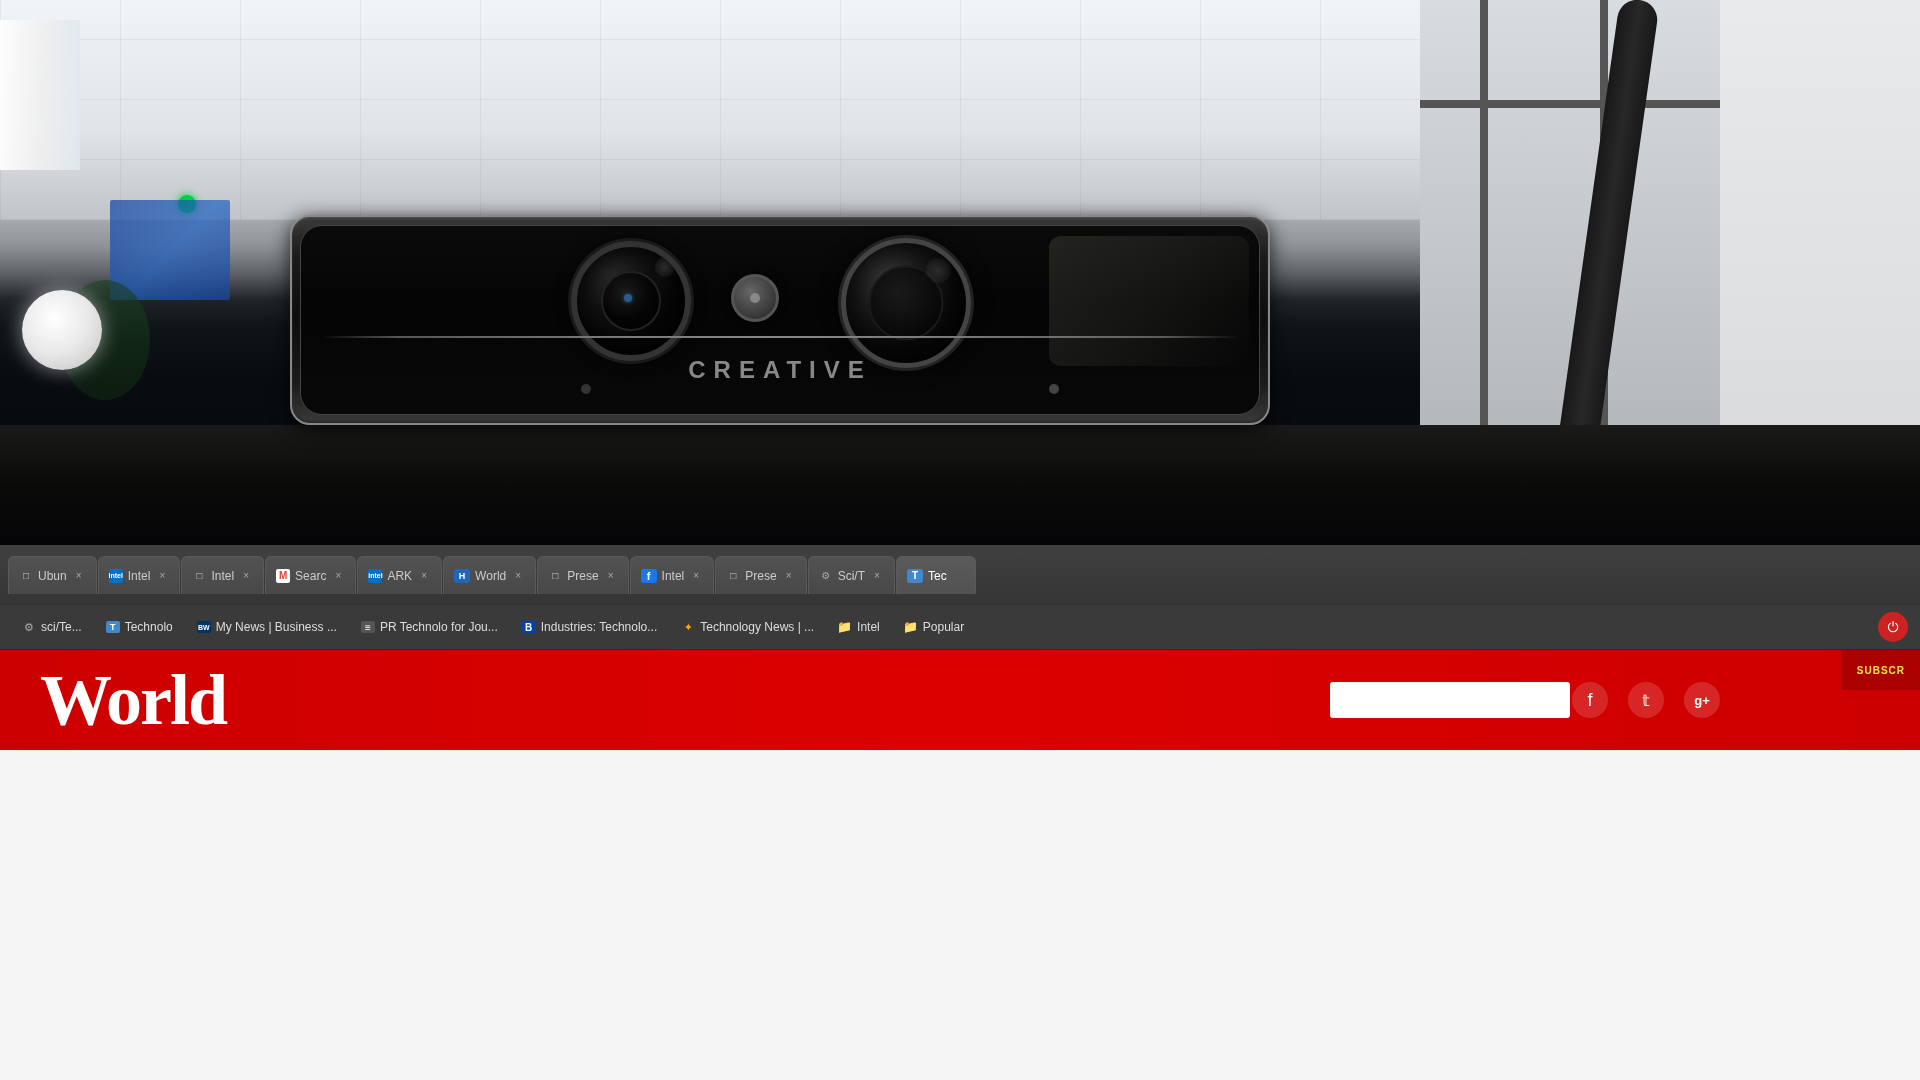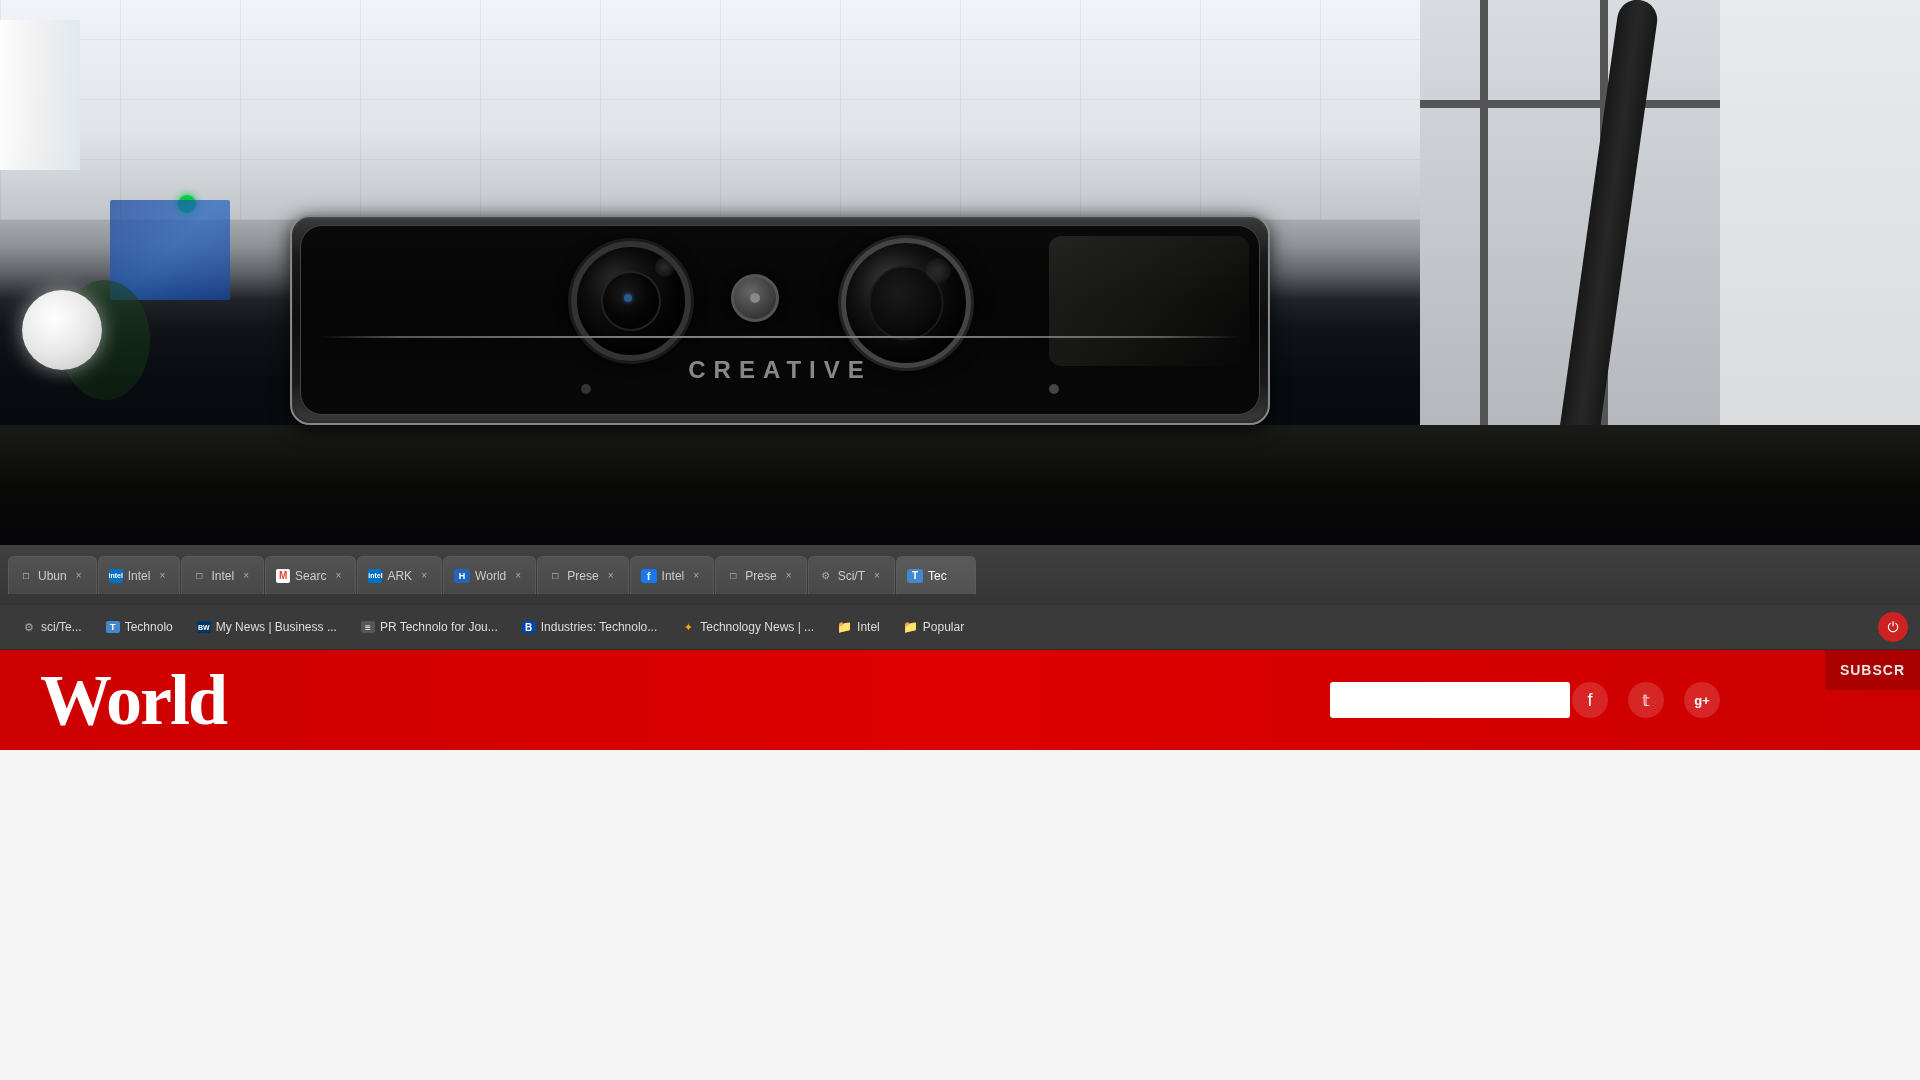--- a/index.html
+++ b/index.html
@@ -472,22 +472,22 @@
       font-family: Liberation Serif, serif;
       letter-spacing: -2px;
     }
 
     .subscribe-btn {
       position: absolute;
       right: 0;
       top: 0;
       height: 40px;
       background: #aa0000;
-      color: #e5e5e5;
-      font-size: 14px;
+      color: #fde047;
+      font-size: 10px;
       font-weight: bold;
       display: flex;
       align-items: center;
       padding: 0 15px;
       letter-spacing: 1px;
     }
 
     .social-icons {
       position: absolute;
       right: 200px;

